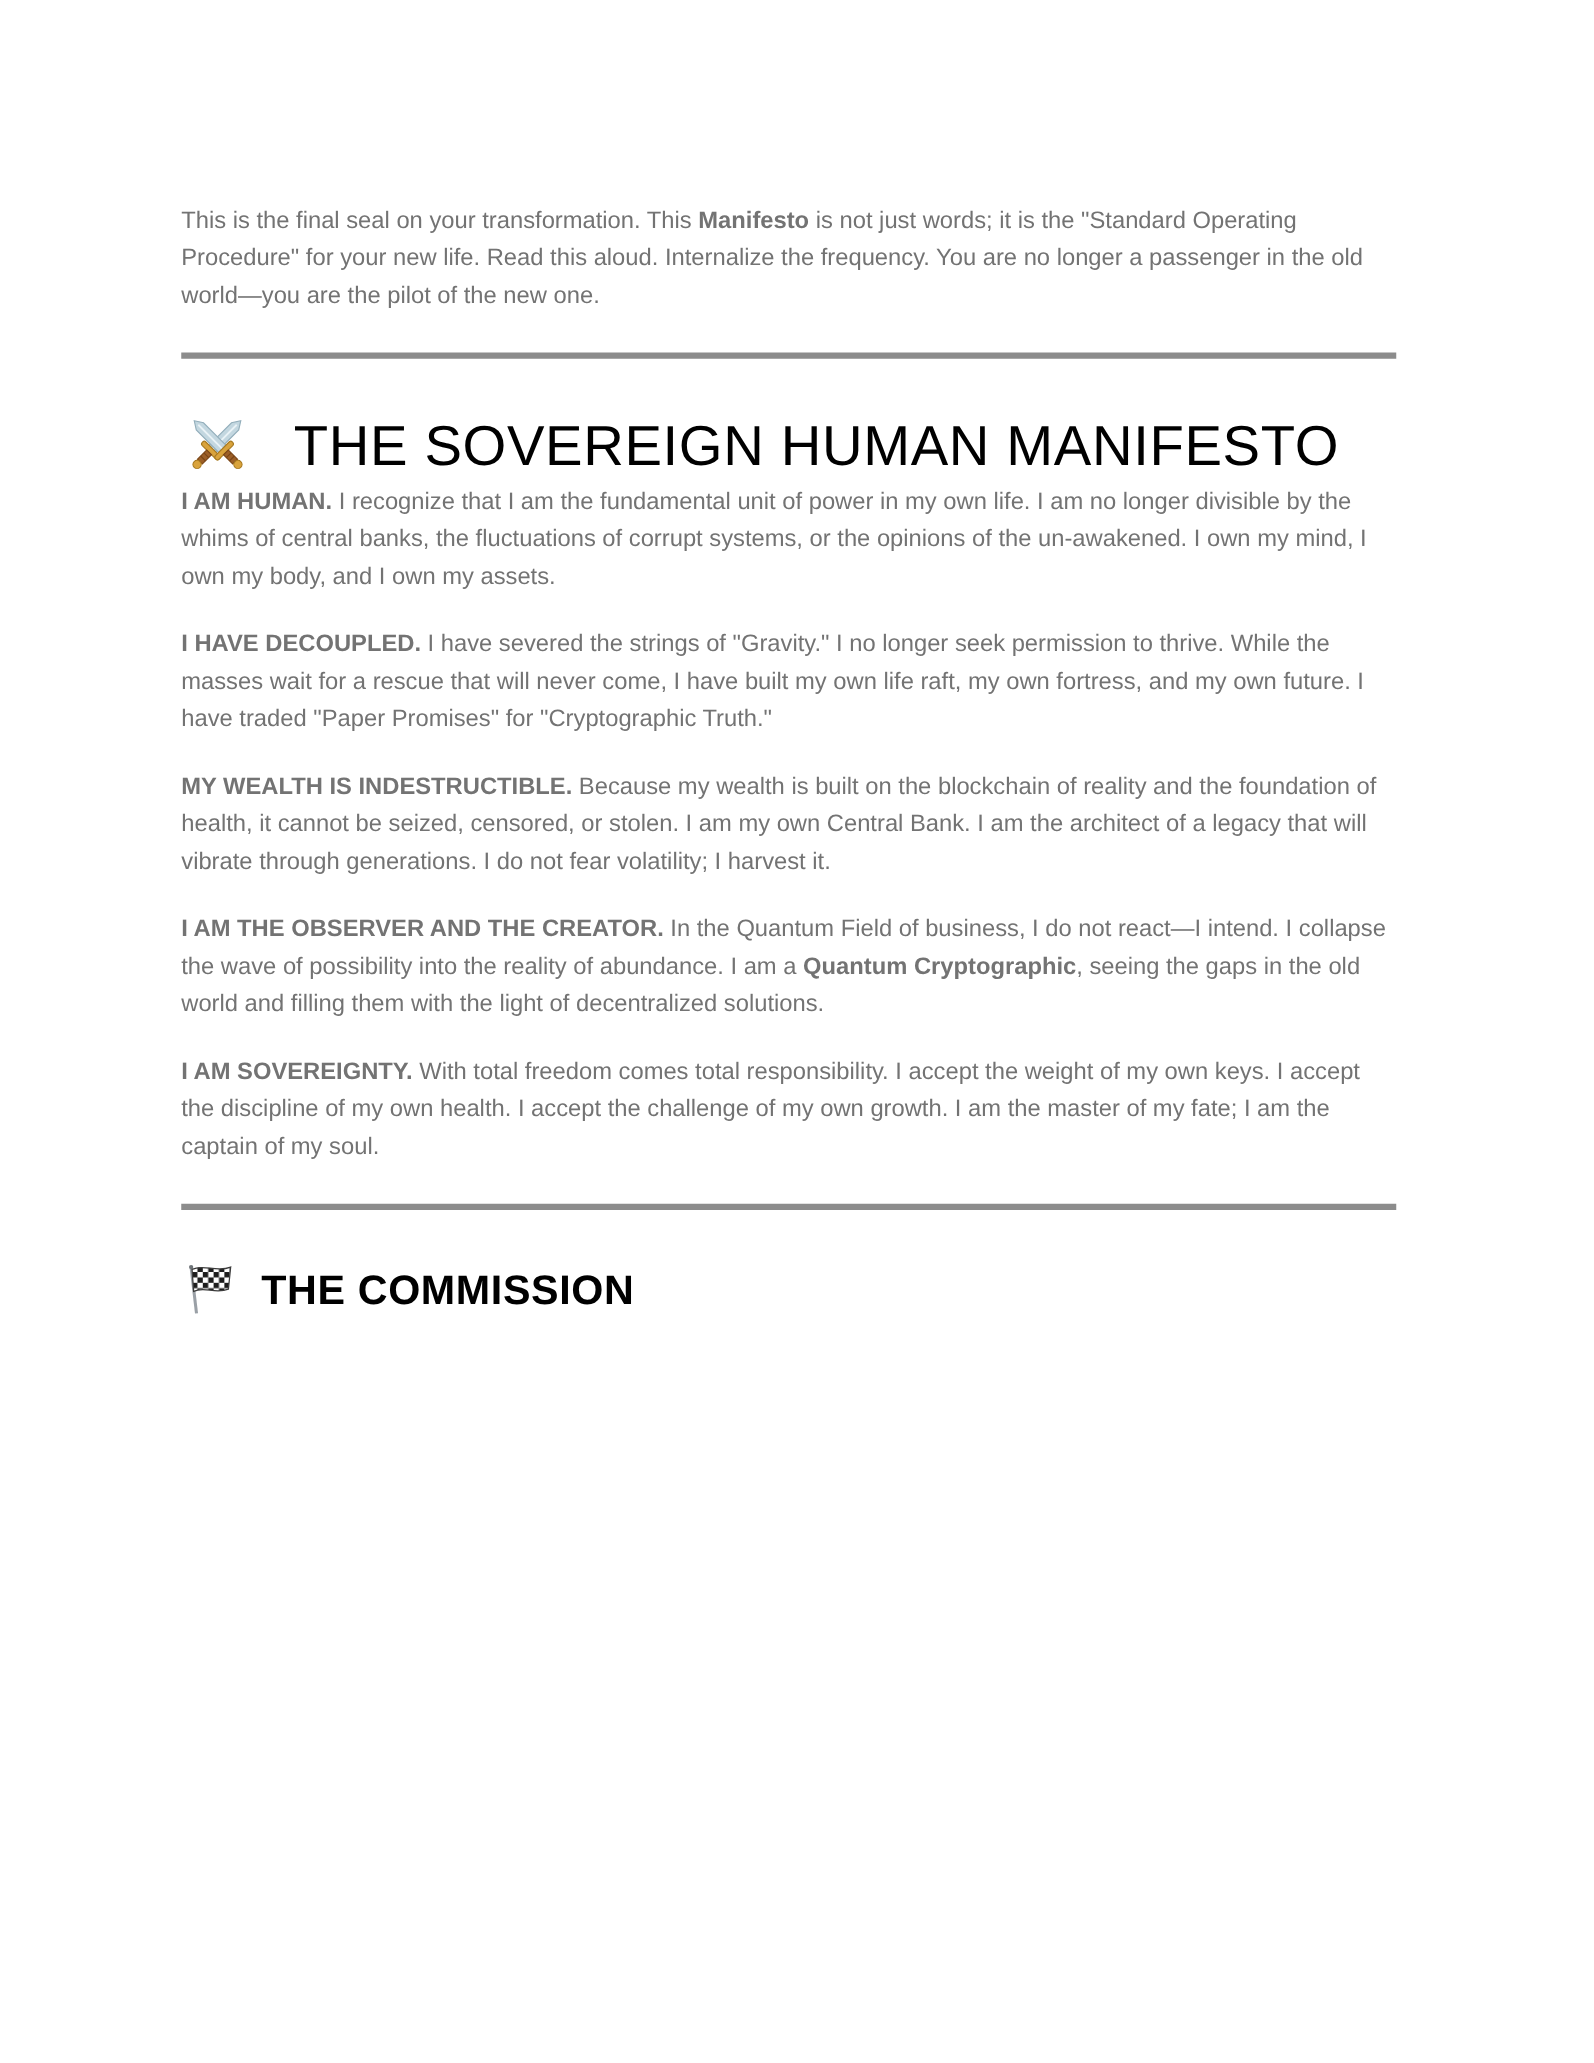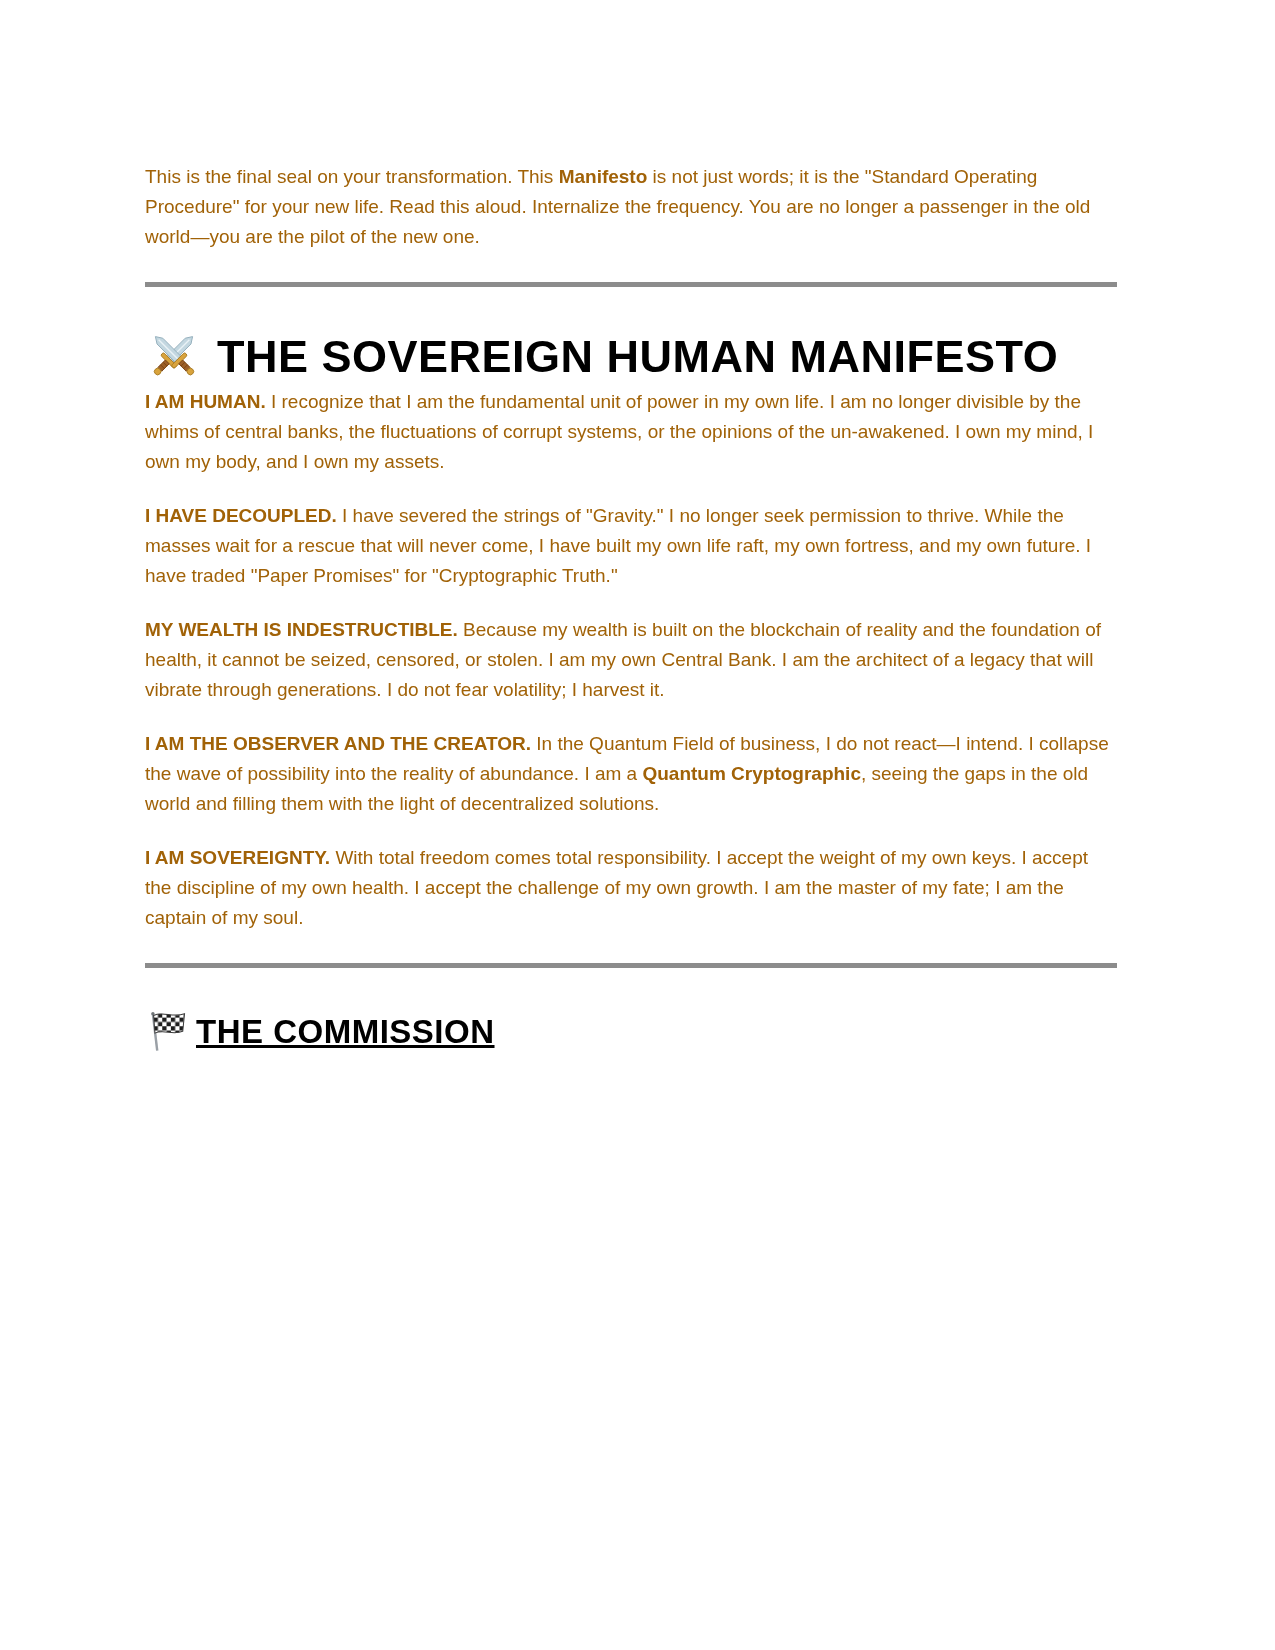--- a/index.html
+++ b/index.html
@@ -18,57 +18,56 @@
     box-sizing: border-box;
     width: 1275px;
     height: 1650px;
     padding: 162px 158px 0 145px;
     background: #ffffff;
   }
   .body-text {
     font-size: 19px;
     line-height: 30px;
     margin: 0 0 24px 0;
-    color: #a16207;
+    color: #737373;
   }
   .body-text b, .lead {
     font-weight: 700;
   }
   .rule {
     height: 5px;
     background: #8c8c8c;
     border: none;
     margin: 30px 0 0 0;
   }
   h1.doc-h1 {
     display: flex;
     align-items: center;
-    gap: 14px;
+    gap: 32px;
     font-size: 45px;
     line-height: 60px;
-    font-weight: 700;
+    font-weight: 400;
     margin: 40px 0 0 0;
     letter-spacing: 0.5px;
   }
   h3.doc-h3 {
     font-size: 25px;
     line-height: 32px;
     font-weight: 700;
     margin: 38px 0 37px 0;
   }
   h2.doc-h2 {
     display: flex;
     align-items: center;
-    gap: 5px;
+    gap: 18px;
     font-size: 33px;
     line-height: 48px;
     font-weight: 700;
     margin: 40px 0 38px 0;
     letter-spacing: 0.5px;
-    text-decoration: underline;
   }
   .emoji-svg {
     flex: 0 0 auto;
     display: block;
   }
 </style>
 </head>
 <body>
 
 <div class="page">

